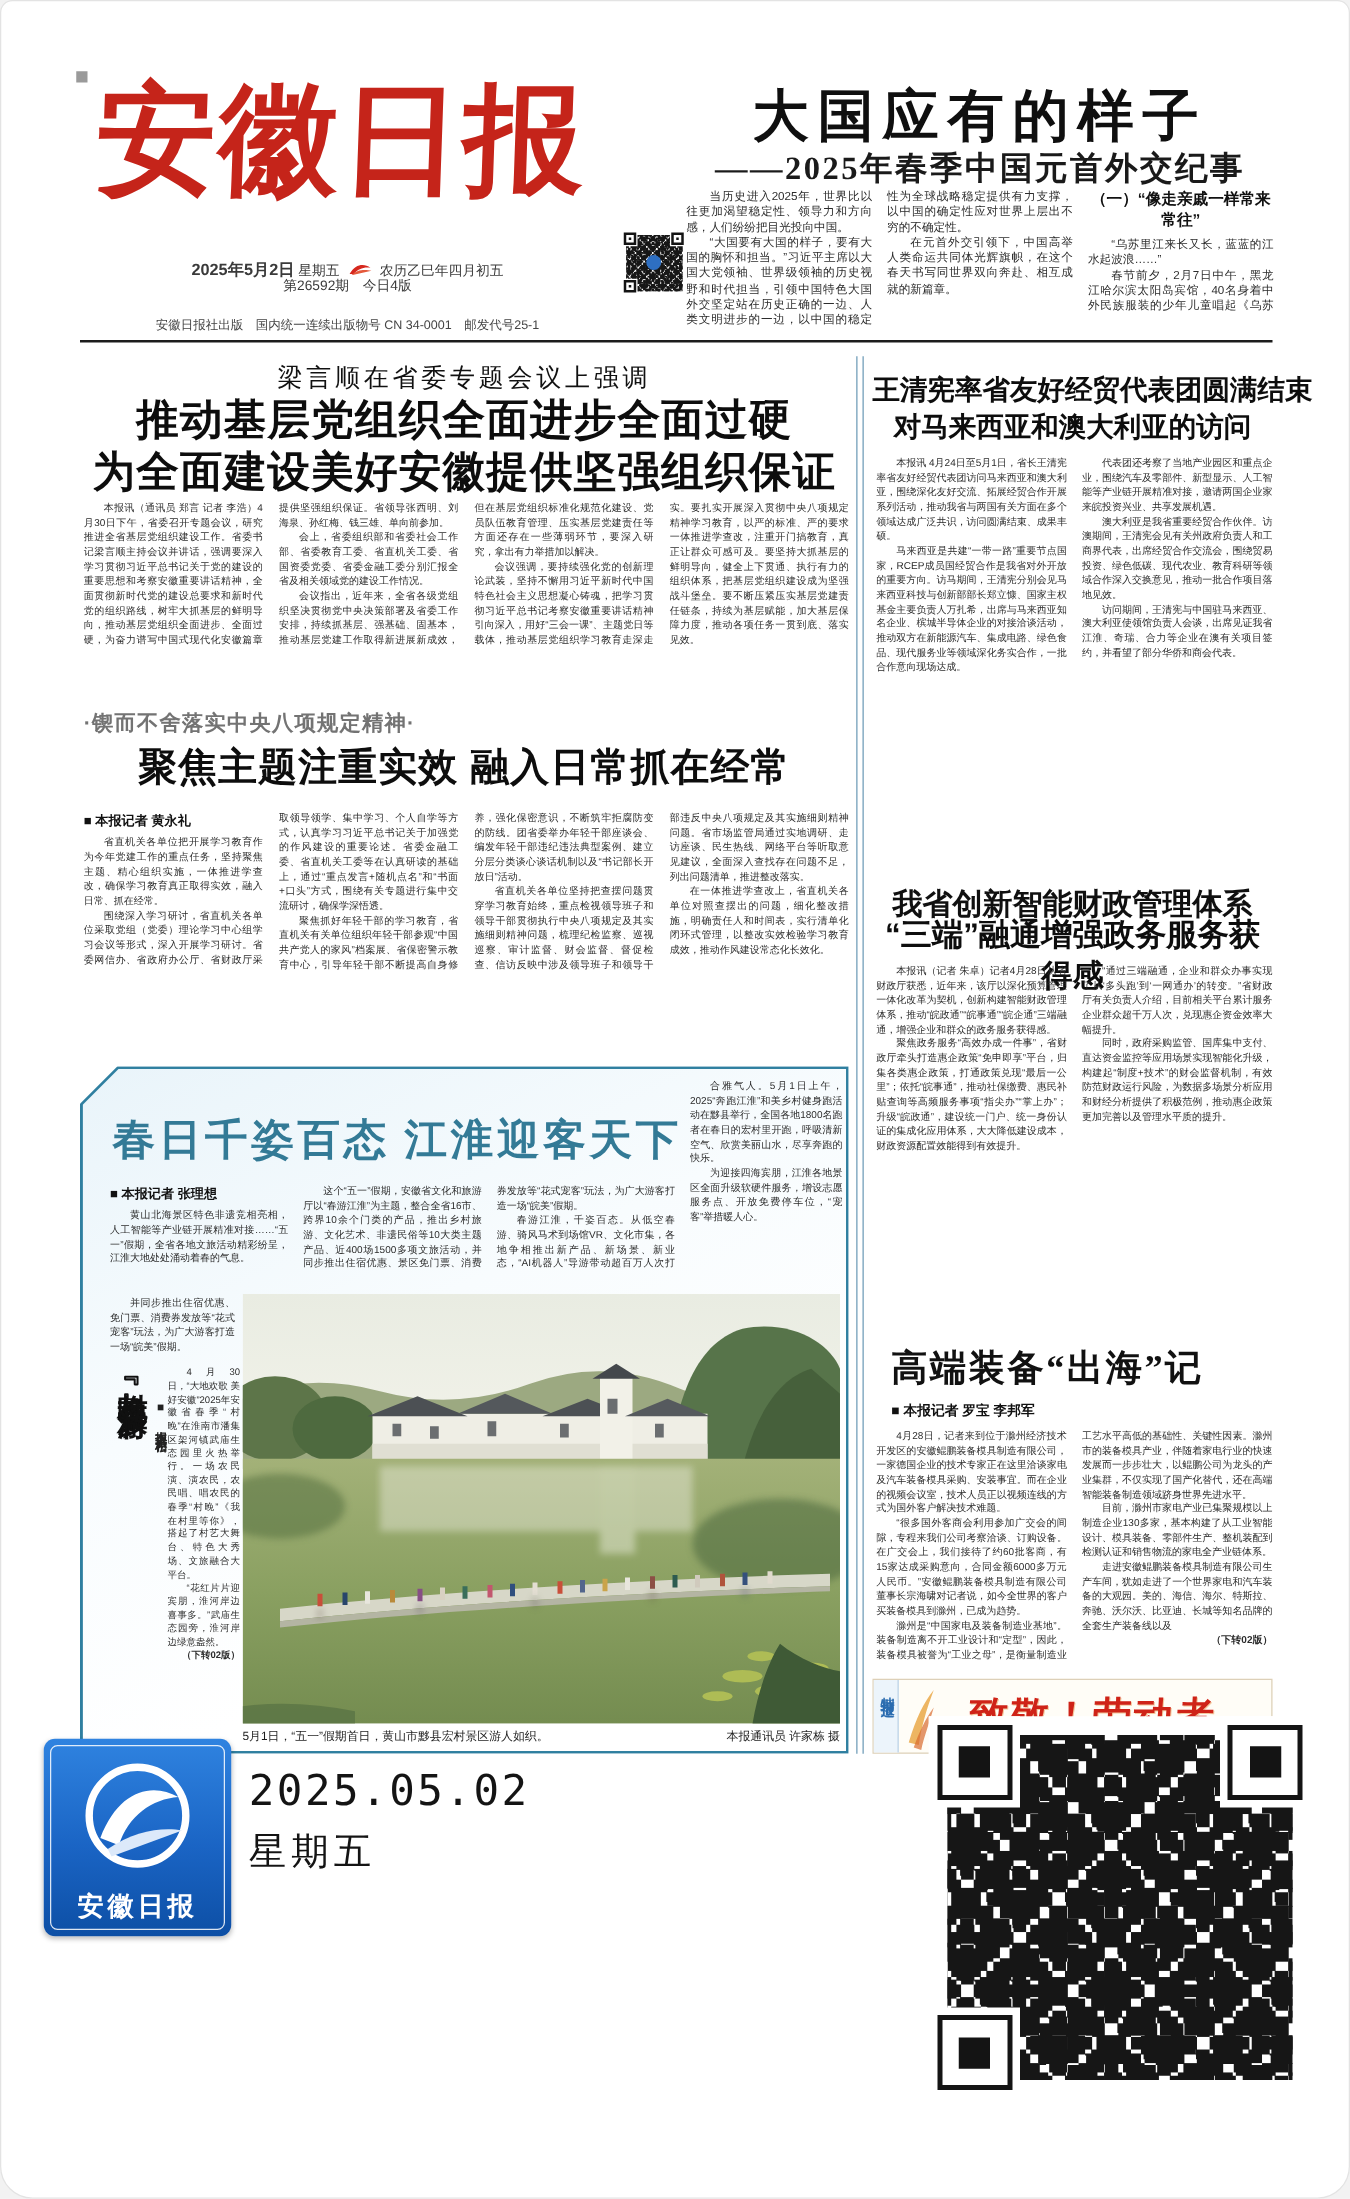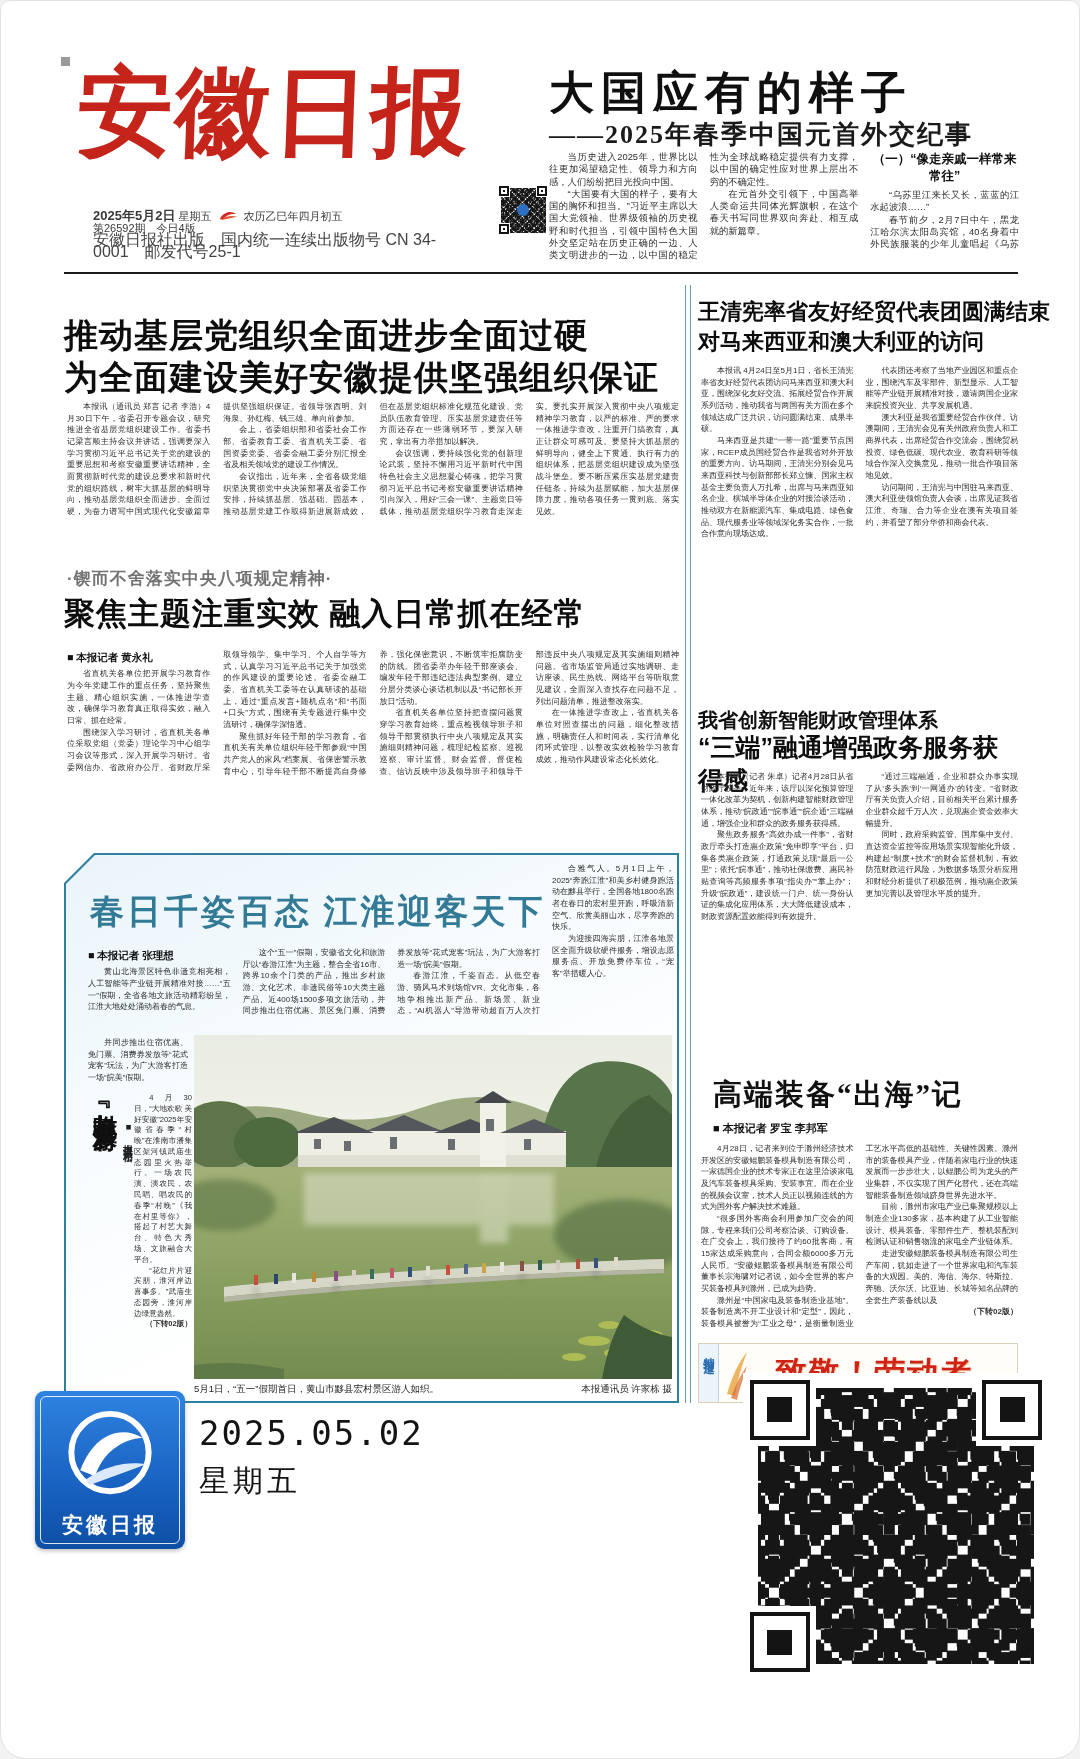--- a/index.html
+++ b/index.html
@@ -3,21 +3,21 @@
 <meta charset="utf-8">
 <title>安徽日报</title>
 <style>
   html,body{margin:0;padding:0;background:#f2f2f2;}
   *{box-sizing:border-box;}
   #page{position:relative;width:1080px;height:1759px;margin:0 auto;background:#ffffff;
         border:1px solid #e3e3e3;border-radius:10px 10px 26px 26px;overflow:hidden;
         font-family:"Liberation Sans",sans-serif;color:#222;}
   .abs{position:absolute;}
   .serif{font-family:"Liberation Serif",serif;}
-  .center{text-align:left;}
+  .center{text-align:center;}
   
   .bt{font-size:8px;line-height:1.46;text-align:justify;color:#2c2c2c;overflow:hidden;}
   .bt p{margin:0;text-indent:2em;}
   .bt .byline-flow{font-weight:bold;font-size:10.5px;text-indent:0;margin:1px 0 3px 0;break-inside:avoid;color:#111;}
   .bt .subhead-flow{font-weight:bold;font-size:12.5px;text-indent:0;text-align:center;margin:5px 0;break-inside:avoid;color:#111;}
   .bt .jump-flow{font-weight:bold;text-align:right;text-indent:0;}
   .cols2{column-count:2;column-gap:12px;}
   .cols3{column-count:3;column-gap:12px;}
   .cols4{column-count:4;column-gap:13px;}
   
@@ -27,21 +27,21 @@
   .dateline .b{font-weight:bold;font-size:13px;}
   
   .h-top{font-size:45px;font-weight:900;letter-spacing:7px;color:#0f0f0f;white-space:nowrap;}
   .h-sub{font-size:26px;font-weight:bold;letter-spacing:2px;color:#1a1a1a;}
   .kicker-serif{font-family:"Liberation Serif",serif;font-size:20px;letter-spacing:3px;color:#111;}
   .h-main{font-size:34px;font-weight:900;letter-spacing:1px;color:#0d0d0d;white-space:nowrap;}
   .kicker-red{font-size:17px;font-weight:900;color:#737373;letter-spacing:1px;}
   .h-focus{font-size:31px;font-weight:900;letter-spacing:1px;color:#0d0d0d;white-space:nowrap;}
   .byline{font-weight:bold;font-size:11px;color:#111;}
   .h-right{font-size:22px;font-weight:900;color:#0d0d0d;white-space:nowrap;}
-  .h-right2{font-size:20px;font-weight:800;color:#101010;}
+  .h-right2{font-size:24px;font-weight:800;color:#101010;}
   .h-right3{font-size:25px;font-weight:900;color:#0d0d0d;}
   .h-equip{font-family:"Liberation Serif",serif;font-size:29px;font-weight:900;color:#111;letter-spacing:2px;}
   
   .rule{background:#1c1c1c;}
   .vline{width:1px;background:#6f9cb8;}
   
   .fbox-outer{clip-path:polygon(30px 0,100% 0,100% 100%,0 100%,0 30px);background:#2f7fa0;}
   .fbox-inner{position:absolute;inset:2px;clip-path:polygon(29px 0,100% 0,100% 100%,0 100%,0 29px);
       background:linear-gradient(155deg,#e9f4fa 0%,#f8fcfe 38%,#ffffff 70%);}
   .f-title{font-family:"Liberation Serif",serif;font-weight:900;font-size:34px;letter-spacing:3px;color:#337a96;white-space:nowrap;}
@@ -89,21 +89,21 @@
     <div>
       <span class="b">2025年5月2日</span>
       <span>星期五</span>
       <svg width="20" height="12" viewBox="0 0 24 14" style="vertical-align:-1px;margin:0 3px;">
         <path d="M2 12 C8 2 16 2 22 6 C16 5 10 7 6 12 Z" fill="#d6281e"></path>
         <path d="M4 13 C10 7 18 8 23 9 L5 13 Z" fill="#e4593b"></path>
       </svg>
       <span>农历乙巳年四月初五</span>
     </div>
     <div>第26592期　今日4版</div>
-    <div style="font-size:16px;color:#444;">安徽日报社出版　国内统一连续出版物号 CN 34-0001　邮发代号25-1</div>
+    <div style="font-size:10px;color:#444;margin-top:20px;">安徽日报社出版　国内统一连续出版物号 CN 34-0001　邮发代号25-1</div>
   </div>
 
   <div class="abs qrfake qr-small" style="left:497px;top:184px;width:50px;height:50px;">
     <div class="qrnoise"></div>
     <div class="finder" style="left:0;top:0;">
         <div class="fo">
           <div class="fi"></div>
         </div>
       </div>
     <div class="finder" style="right:0;top:0;">
@@ -126,20 +126,21 @@
     <div class="subhead-flow">（一）“像走亲戚一样常来常往”</div>
     <div style="display:contents;"><p>“乌苏里江来长又长，蓝蓝的江水起波浪……”</p><p>春节前夕，2月7日中午，黑龙江哈尔滨太阳岛宾馆，40名身着中外民族服装的少年儿童唱起《乌苏里船歌》，欢迎出席哈尔滨亚冬会开幕式的国际贵宾。</p></div>
     
   </div>
 
   <div class="abs rule" style="left:63px;top:271px;width:954px;height:2px;"></div>
 
   <div class="abs vline" style="left:684px;top:284px;height:1118px;"></div>
   <div class="abs vline" style="left:689px;top:284px;height:1118px;"></div>
 
+  <div class="abs kicker-serif center" style="left:63px;top:288px;width:615px;">梁言顺在省委专题会议上强调</div>
   <div class="abs h-main center" style="left:63px;top:312px;width:615px;">推动基层党组织全面进步全面过硬</div>
   <div class="abs h-main center" style="left:63px;top:354px;width:615px;">为全面建设美好安徽提供坚强组织保证</div>
   <div class="abs bt cols4" style="left:66px;top:400px;width:612px;height:160px;">
       <p>本报讯（通讯员 郑言 记者 李浩）4月30日下午，省委召开专题会议，研究推进全省基层党组织建设工作。省委书记梁言顺主持会议并讲话，强调要深入学习贯彻习近平总书记关于党的建设的重要思想和考察安徽重要讲话精神，全面贯彻新时代党的建设总要求和新时代党的组织路线，树牢大抓基层的鲜明导向，推动基层党组织全面进步、全面过硬，为奋力谱写中国式现代化安徽篇章提供坚强组织保证。省领导张西明、刘海泉、孙红梅、钱三雄、单向前参加。</p>
       <p>会上，省委组织部和省委社会工作部、省委教育工委、省直机关工委、省国资委党委、省委金融工委分别汇报全省及相关领域党的建设工作情况。</p>
       <p>会议指出，近年来，全省各级党组织坚决贯彻党中央决策部署及省委工作安排，持续抓基层、强基础、固基本，推动基层党建工作取得新进展新成效，但在基层党组织标准化规范化建设、党员队伍教育管理、压实基层党建责任等方面还存在一些薄弱环节，要深入研究，拿出有力举措加以解决。</p>
       <p>会议强调，要持续强化党的创新理论武装，坚持不懈用习近平新时代中国特色社会主义思想凝心铸魂，把学习贯彻习近平总书记考察安徽重要讲话精神引向深入，用好“三会一课”、主题党日等载体，推动基层党组织学习教育走深走实。要扎实开展深入贯彻中央八项规定精神学习教育，以严的标准、严的要求一体推进学查改，注重开门搞教育，真正让群众可感可及。要坚持大抓基层的鲜明导向，健全上下贯通、执行有力的组织体系，把基层党组织建设成为坚强战斗堡垒。要不断压紧压实基层党建责任链条，持续为基层赋能，加大基层保障力度，推动各项任务一贯到底、落实见效。</p>
     </div>
 
   <div class="abs kicker-red" style="left:66px;top:566px;">·锲而不舍落实中央八项规定精神·</div>

